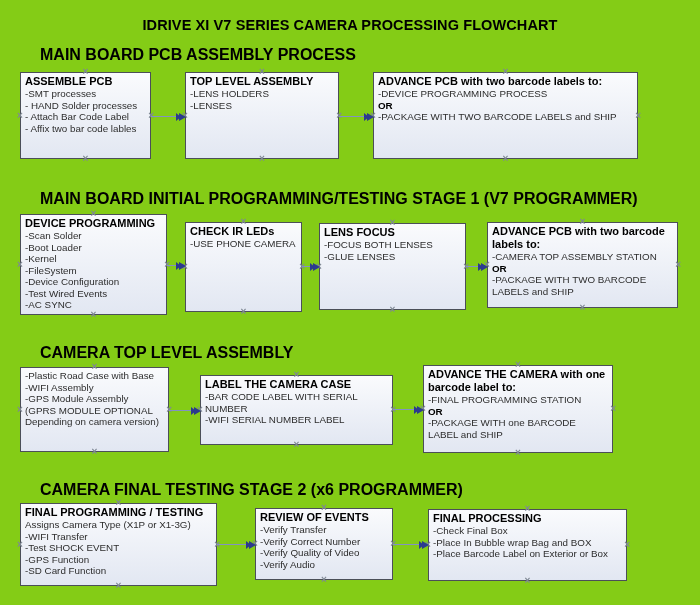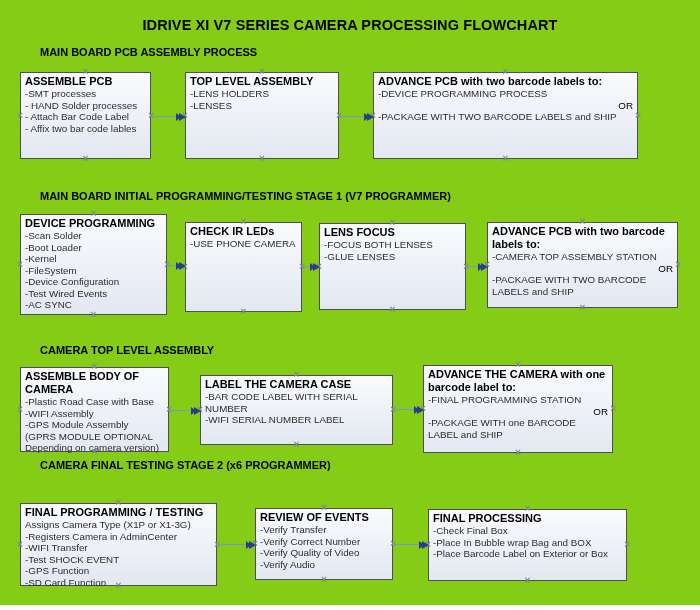--- a/index.html
+++ b/index.html
@@ -4,31 +4,31 @@
 <style>
   html,body { margin:0; padding:0; background:#ffffff; }
   body { width:700px; height:610px; font-family:"Liberation Sans", sans-serif; }
   #canvas { position:relative; width:700px; height:605px; overflow:hidden; background:#84cc16; }
 
   .main-title {
     position:absolute; top:17px; left:0; width:700px; text-align:center;
     font-size:14.5px; font-weight:bold; color:#000; letter-spacing:0.1px; white-space:nowrap;
   }
   .sec-head {
-    position:absolute; left:20px; font-size:11px; font-weight:bold; color:#000; white-space:nowrap;padding-left:20px;
+    position:absolute; left:20px; font-size:16px; font-weight:bold; color:#000; white-space:nowrap;padding-left:20px;
   }
   .box {
     position:absolute; box-sizing:border-box;
     border:1.5px solid #4b4f58;
     background:linear-gradient(180deg, #fafbfd 0%, #e2e7f2 100%);
     padding:2px 4px;
   }
   .box-title { font-size:11px; font-weight:bold; line-height:13px; color:#000; }
   .box-line  { font-size:9.8px; line-height:11.5px; color:#2d2d2d; }
-  .box-line.b { font-weight:normal; color:#000;text-align:right; }
+  .box-line.b { font-weight:bold; color:#000; }
 
   .handle {
     position:absolute; font-size:10px; line-height:8px; height:8px;
     color:#7f8894; font-weight:bold; pointer-events:none; user-select:none;
   }
   .h-t { top:-5px;  left:50%; transform:translateX(-50%); }
   .h-b { bottom:-5px; left:50%; transform:translateX(-50%); }
   .h-l { left:-4px; top:50%; transform:translateY(-50%); }
   .h-r { right:-4px; top:50%; transform:translateY(-50%); }
 
@@ -126,21 +126,20 @@
     <div class="box-line">-PACKAGE WITH TWO BARCODE LABELS and SHIP</div>
   <span class="handle h-t">×</span>
       <span class="handle h-b">×</span>
       <span class="handle h-l">×</span>
       <span class="handle h-r">×</span>
     </div>
 
   <div class="sec-head" style="top:344px">CAMERA TOP LEVEL ASSEMBLY</div>
 
   <div class="box" style="left:20px;top:367px;width:149px;height:85px">
-    <div class="box-title">ASSEMBLE BODY OF CAMERA</div>
     <div class="box-line">-Plastic Road Case with Base</div>
     <div class="box-line">-WIFI Assembly</div>
     <div class="box-line">-GPS Module Assembly</div>
     <div class="box-line">(GPRS MODULE OPTIONAL</div>
     <div class="box-line">Depending on camera version)</div>
   <span class="handle h-t">×</span>
       <span class="handle h-b">×</span>
       <span class="handle h-l">×</span>
       <span class="handle h-r">×</span>
     </div>
@@ -159,26 +158,25 @@
     <div class="box-title">ADVANCE THE CAMERA with one barcode label to:</div>
     <div class="box-line">-FINAL PROGRAMMING STATION</div>
     <div class="box-line b">OR</div>
     <div class="box-line">-PACKAGE WITH one BARCODE LABEL and SHIP</div>
   <span class="handle h-t">×</span>
       <span class="handle h-b">×</span>
       <span class="handle h-l">×</span>
       <span class="handle h-r">×</span>
     </div>
 
-  <div class="sec-head" style="top:459px">CAMERA FINAL TESTING STAGE 2 (x6 PROGRAMMER)</div>
+  <div class="sec-head" style="top:481px">CAMERA FINAL TESTING STAGE 2 (x6 PROGRAMMER)</div>
 
   <div class="box" style="left:20px;top:503px;width:197px;height:83px">
     <div class="box-title">FINAL PROGRAMMING / TESTING</div>
     <div class="box-line">Assigns Camera Type (X1P or X1-3G)</div>
-    <div class="box-line">-Registers Camera in AdminCenter</div>
     <div class="box-line">-WIFI Transfer</div>
     <div class="box-line">-Test SHOCK EVENT</div>
     <div class="box-line">-GPS Function</div>
     <div class="box-line">-SD Card Function</div>
   <span class="handle h-t">×</span>
       <span class="handle h-b">×</span>
       <span class="handle h-l">×</span>
       <span class="handle h-r">×</span>
     </div>
 

